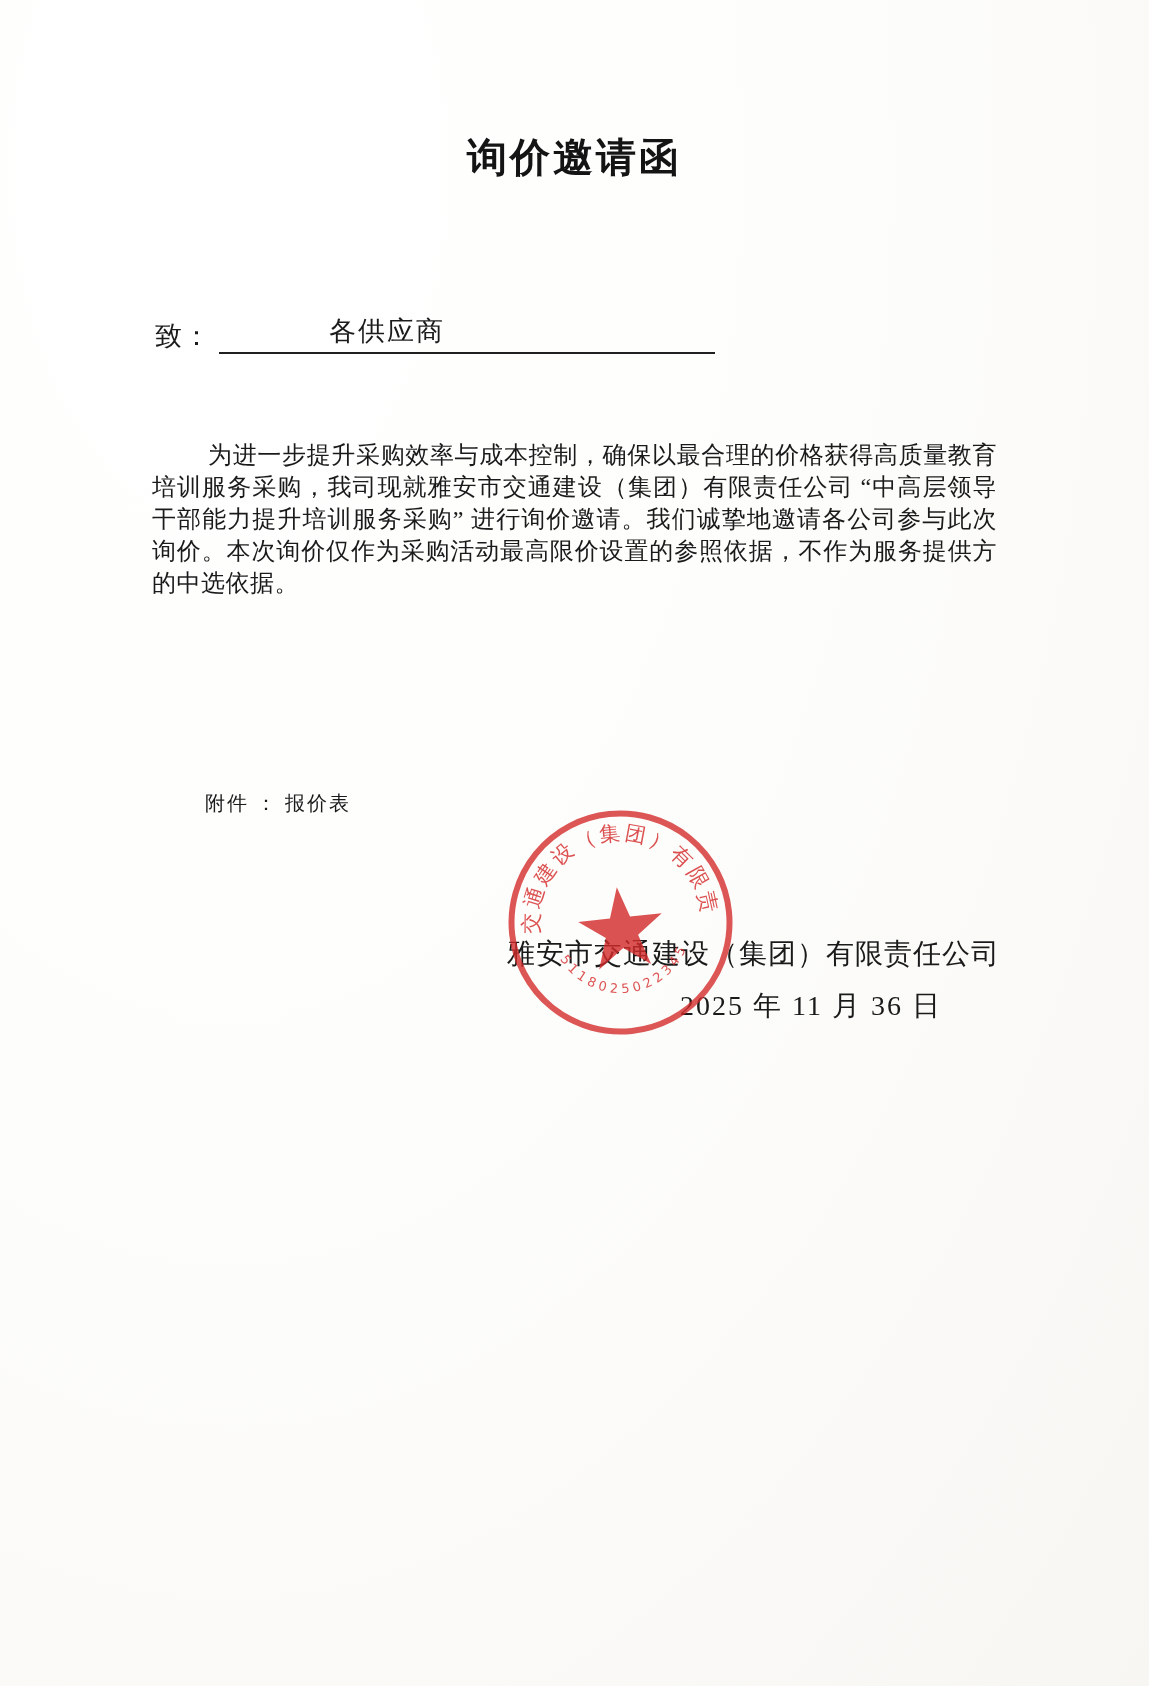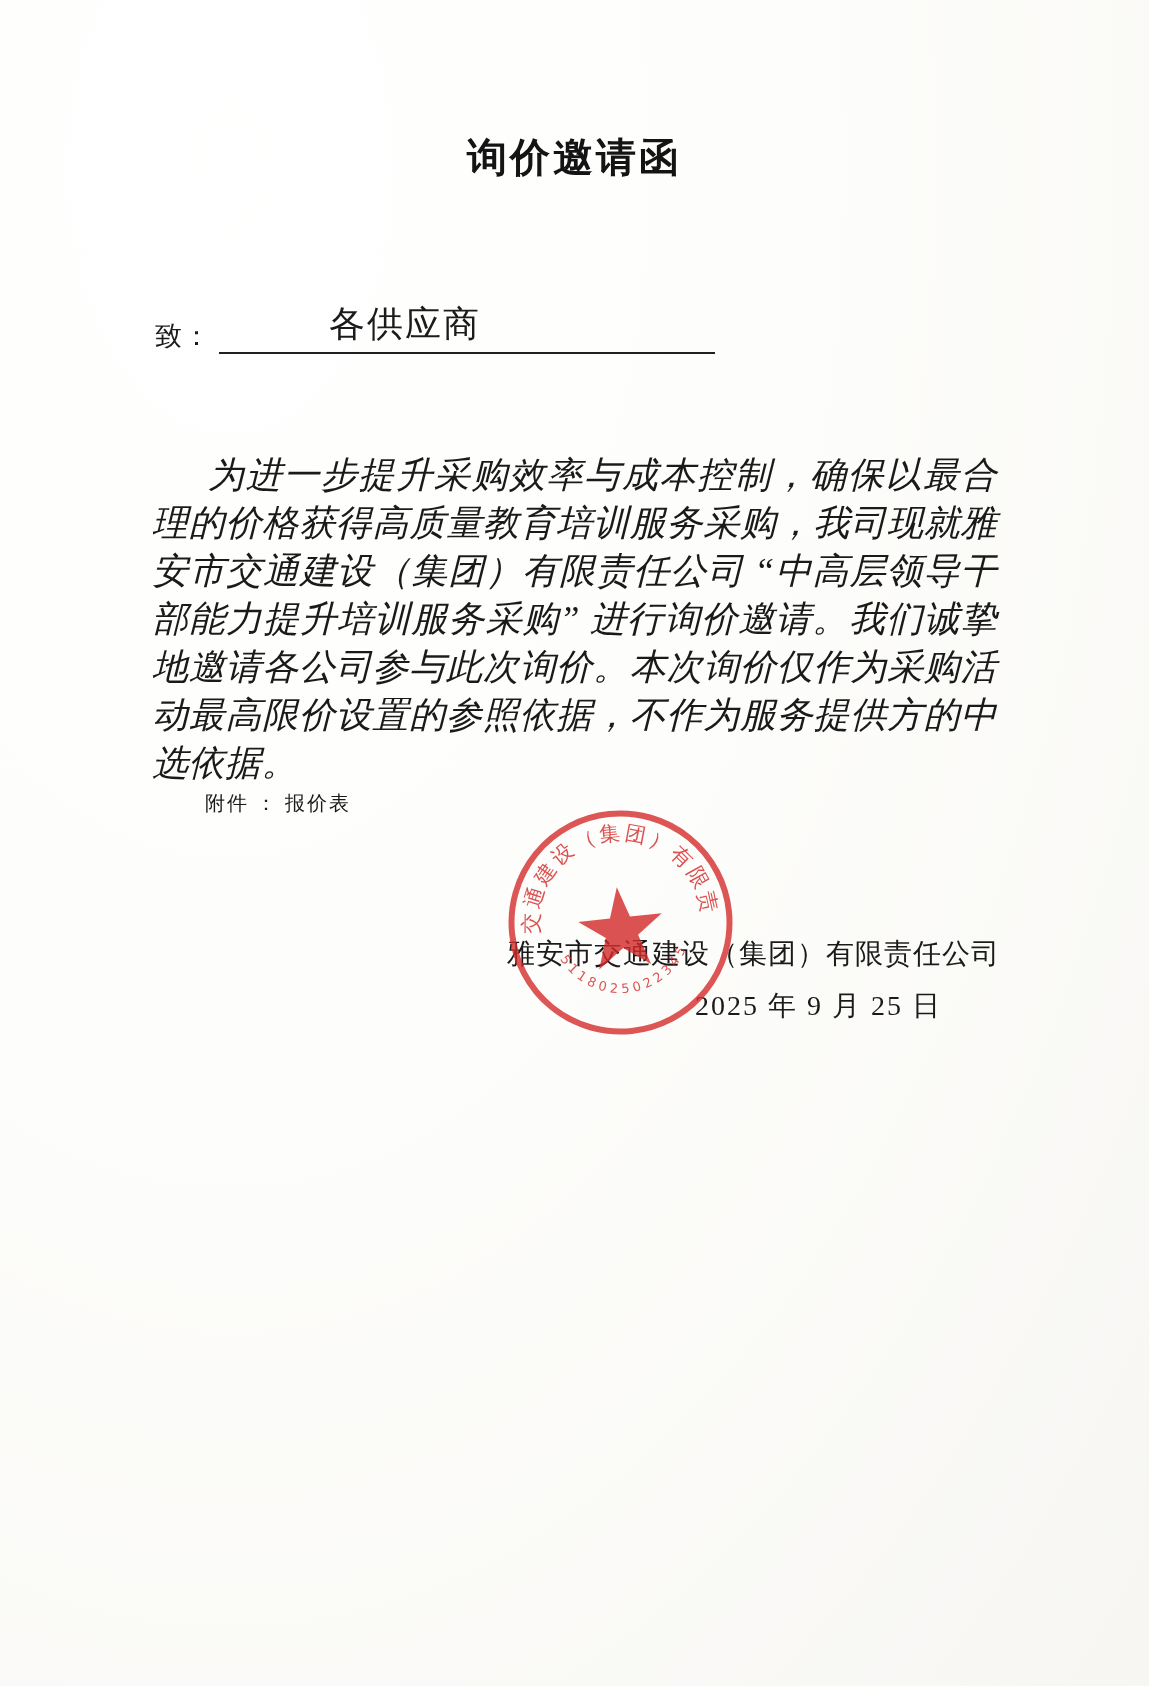--- a/index.html
+++ b/index.html
@@ -65,40 +65,39 @@
     position: relative;
     flex: 1;
     margin-left: 8px;
     border-bottom: 2px solid #202020;
     height: 38px;
   }
   .addressee-value {
     position: absolute;
     left: 110px;
     bottom: 3px;
-    font-size: 36px;
+    font-size: 27px;
     letter-spacing: 2px;
     color: #1b1b1b;
   }
 
   .body-block {
     position: absolute;
     top: 415px;
     left: 152px;
     width: 845px;
   }
   .body-para {
-    font-size: 36px;
-    line-height: 48px;
+    font-size: 24px;
+    line-height: 32px;
     text-align: justify;
     text-justify: inter-ideograph;
     text-indent: 56px;
     letter-spacing: 0.5px;
     color: #1a1a1a;
-    font-style: italic;
   }
 
   .attachment {
     position: absolute;
     top: 790px;
     left: 205px;
     font-size: 20px;
     letter-spacing: 2px;
     color: #1a1a1a;
   }
@@ -153,21 +152,21 @@
     </div>
 
     <div class="body-block">
       <p class="body-para">为进一步提升采购效率与成本控制，确保以最合理的价格获得高质量教育培训服务采购，我司现就雅安市交通建设（集团）有限责任公司 “中高层领导干部能力提升培训服务采购” 进行询价邀请。我们诚挚地邀请各公司参与此次询价。本次询价仅作为采购活动最高限价设置的参照依据，不作为服务提供方的中选依据。</p>
     </div>
 
     <div class="attachment">附件 ： 报价表</div>
 
     <div class="signature-block">
       <div class="sign-org">雅安市交通建设（集团）有限责任公司</div>
-      <div class="sign-date">2025 年 9 月 25 日</div>
+      <div class="sign-date">2025 年 11 月 36 日</div>
     </div>
 
     <div class="seal">
       <svg width="235" height="235" viewBox="0 0 235 235" xmlns="http://www.w3.org/2000/svg">
         <defs>
           <path id="sealArc" d="M 35,117.5 A 82.5,82.5 0 1 1 200,117.5"></path>
           <path id="sealArcBottom" d="M 47,117.5 A 70.5,70.5 0 0 0 188,117.5"></path>
         </defs>
         <circle cx="117.5" cy="117.5" r="109" fill="none" stroke="#d42a2a" stroke-width="6" opacity="0.9"></circle>
         <text font-family="'DejaVu Serif', serif" font-size="21" fill="#d42a2a" letter-spacing="3" opacity="0.92">

